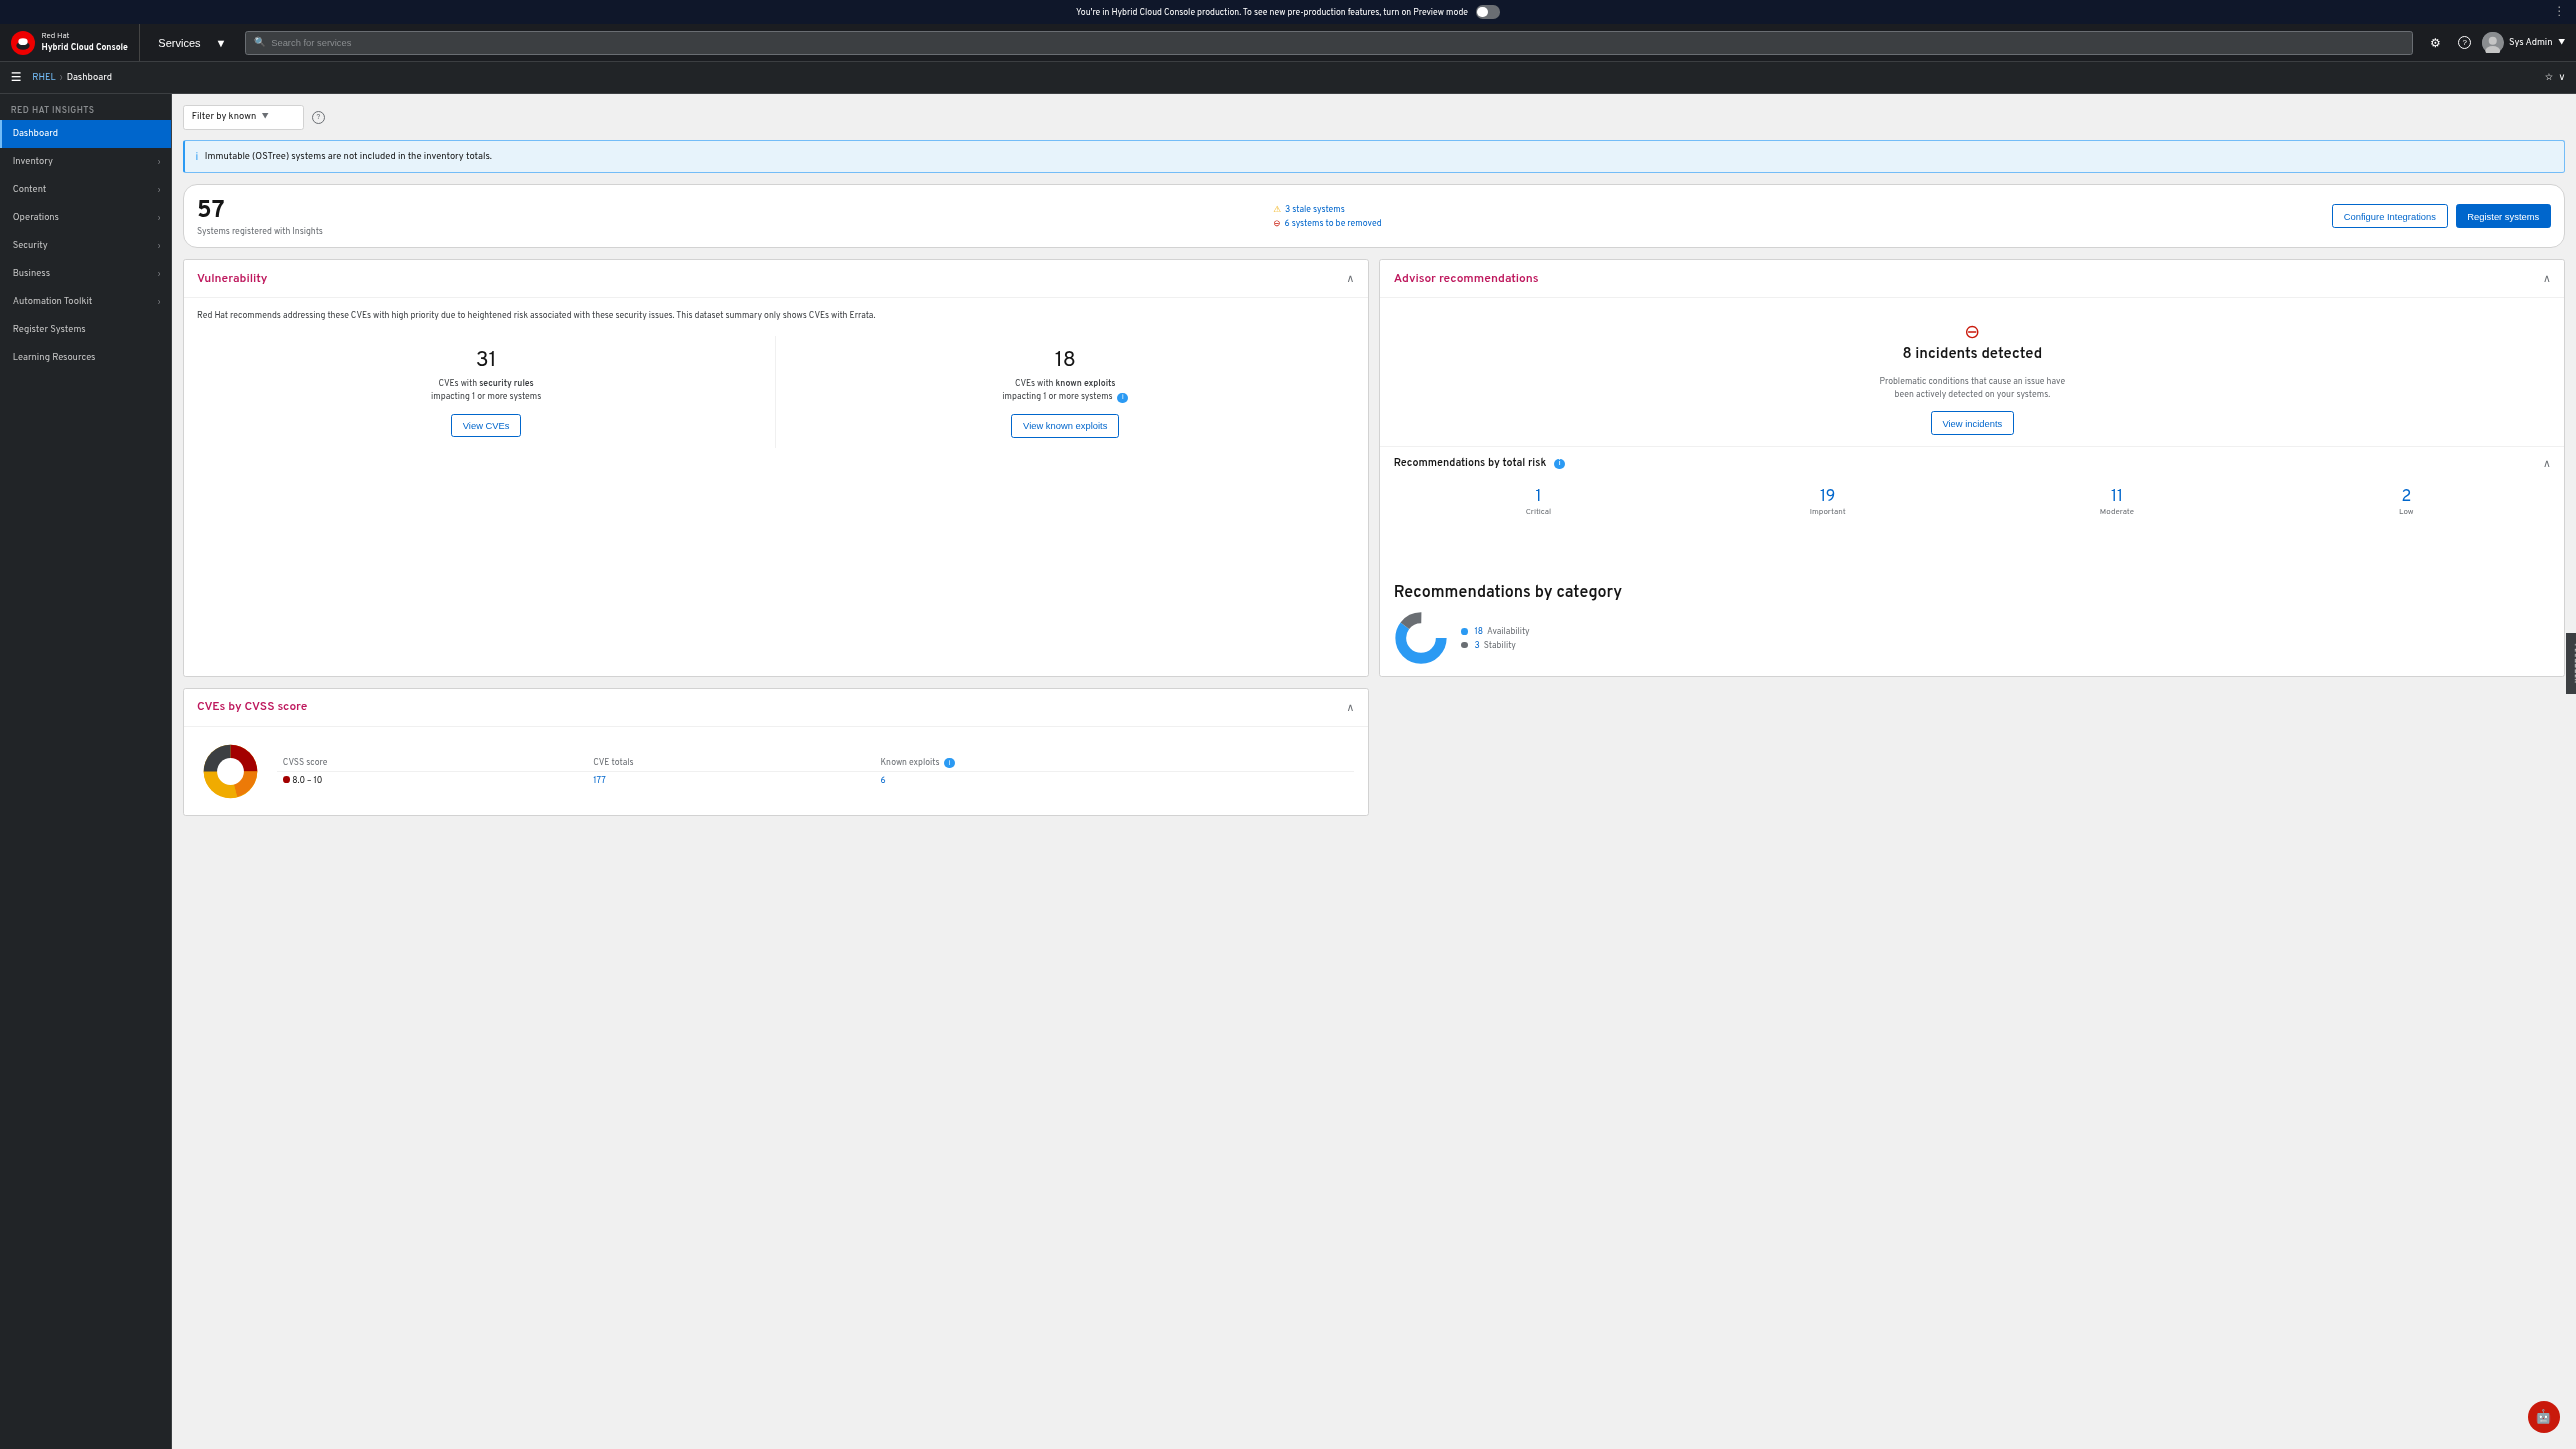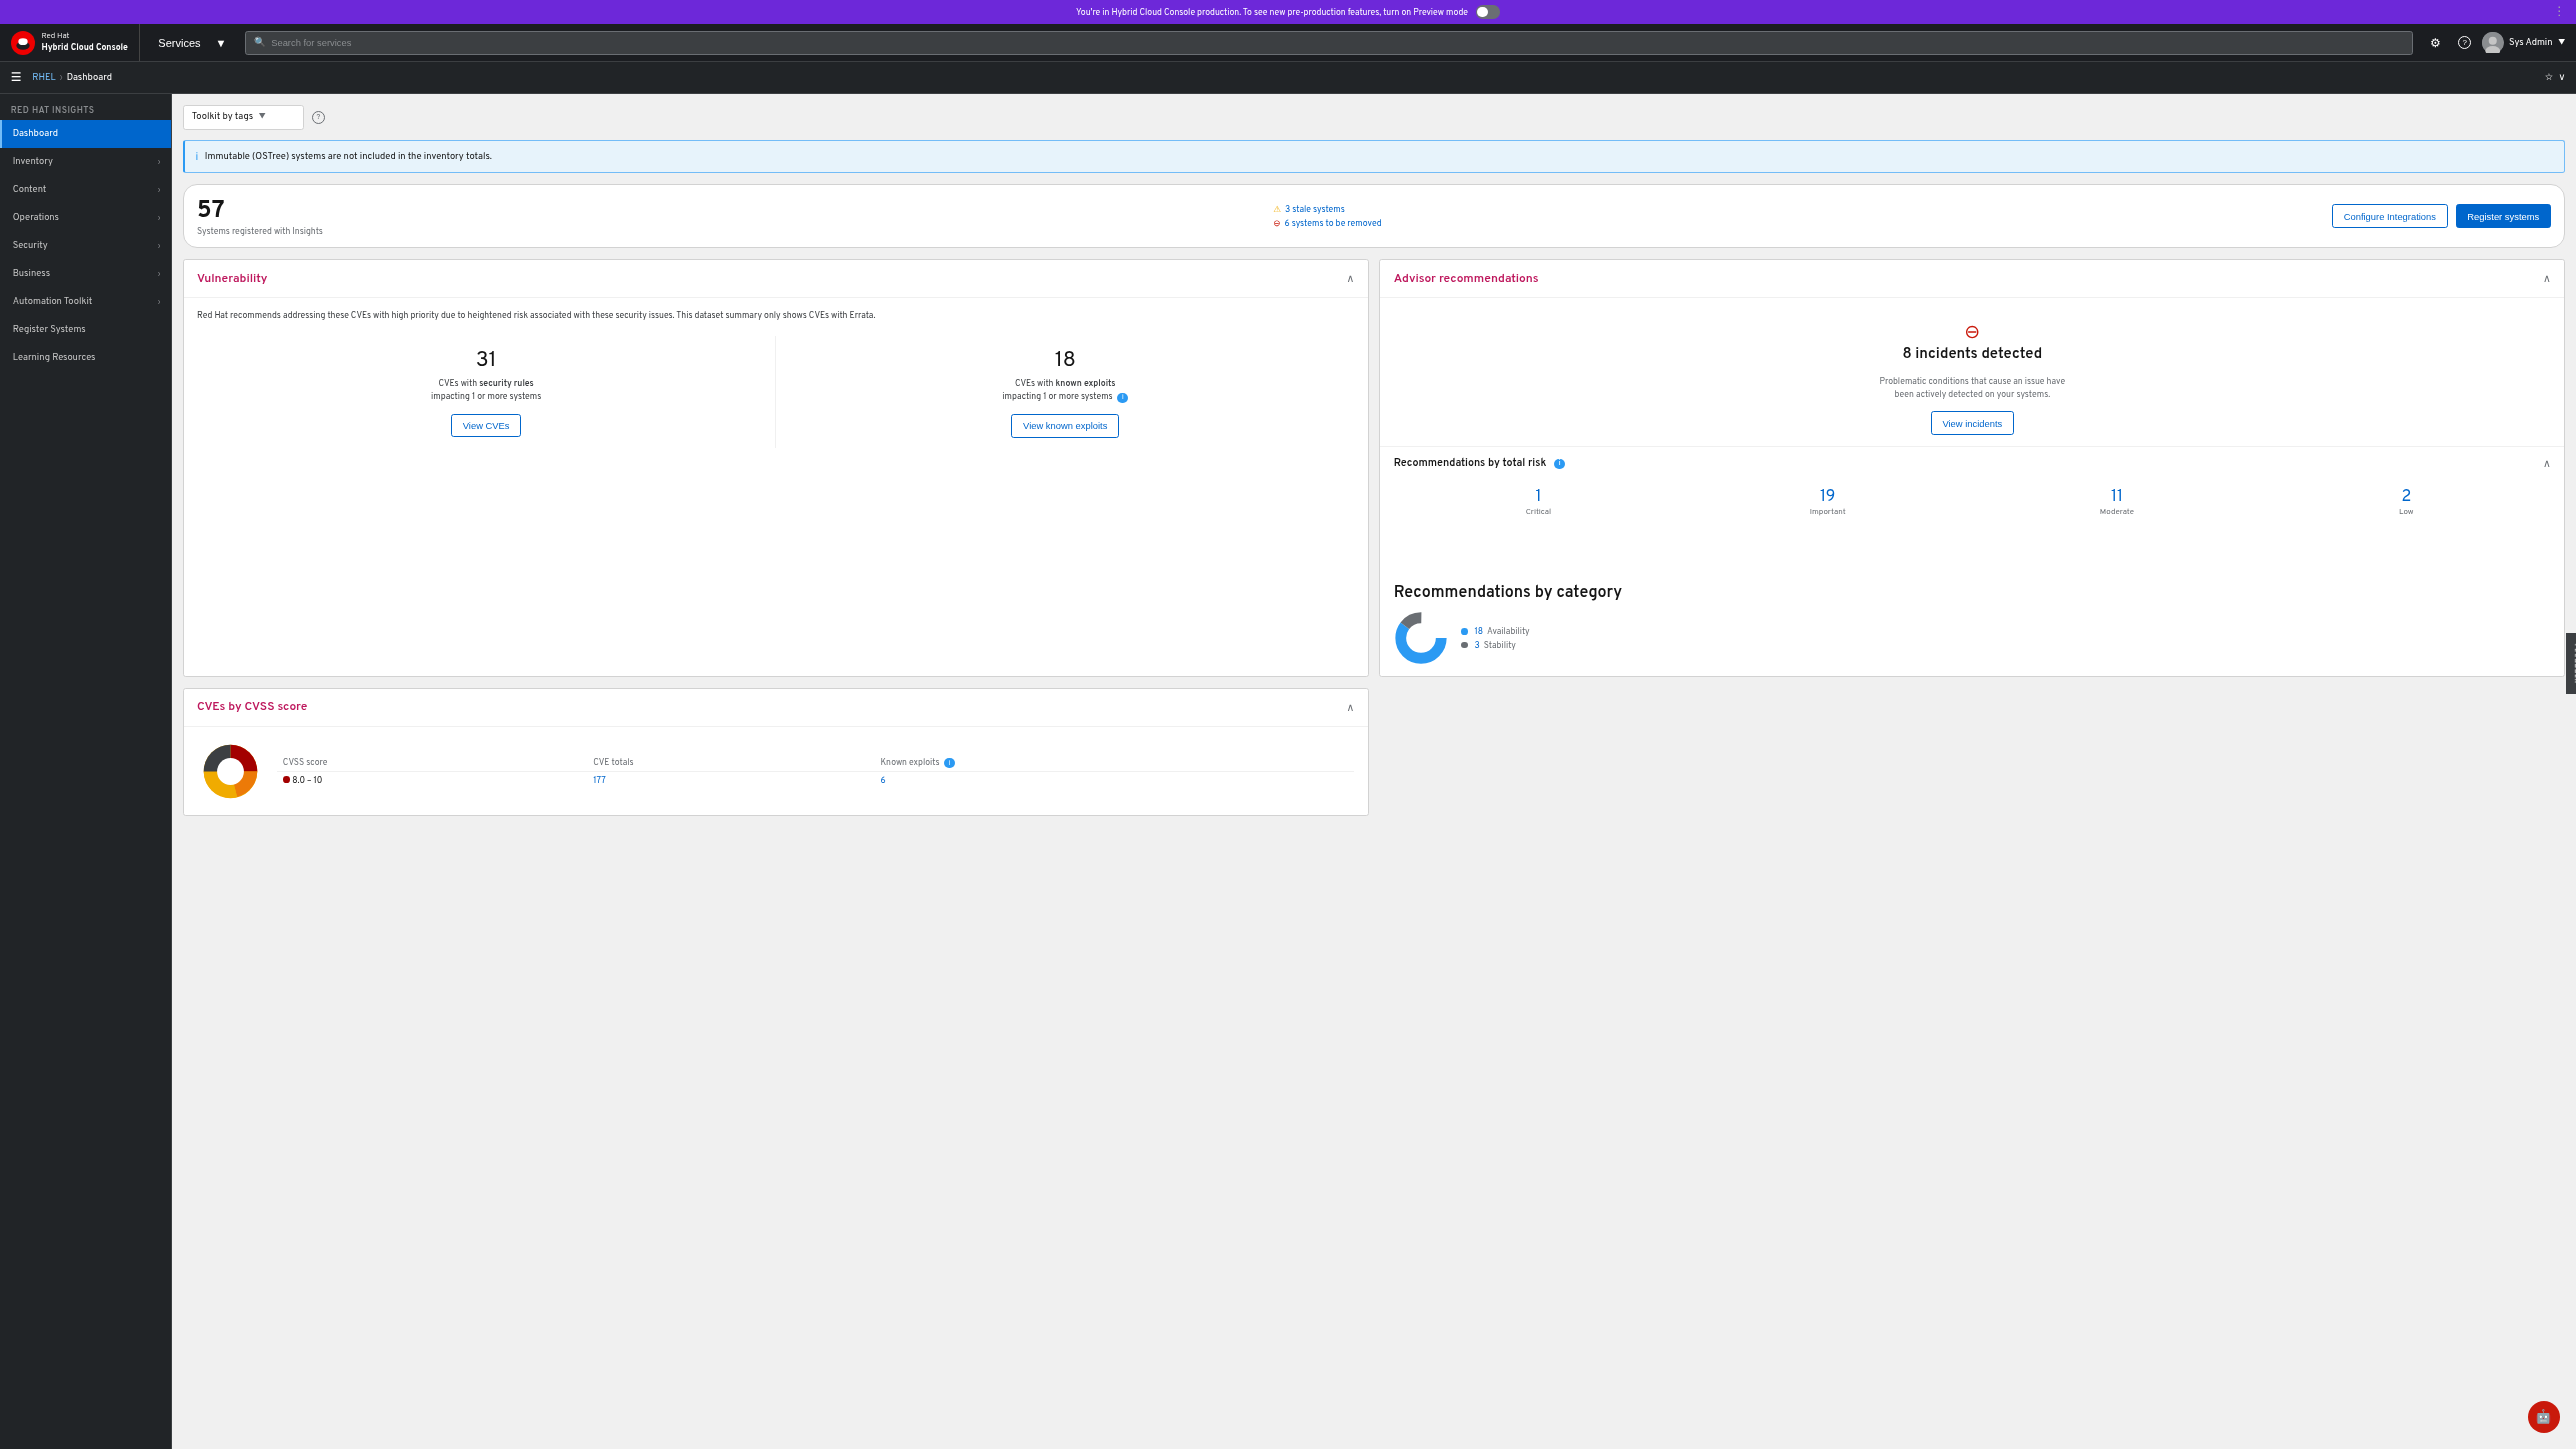--- a/index.html
+++ b/index.html
@@ -1,20 +1,20 @@
 <!DOCTYPE html>
 <html style="font-size:10.7px"><head>
   <meta charset="utf-8">
   <style>
     * { box-sizing: border-box; margin: 0; padding: 0; }
     body { font-family: 'RedHatText', 'Overpass', Arial, sans-serif; font-size: 9.4px; background: #f0f0f0; color: #151515; }
 
     
     .announcement-bar {
-      background: #6d28d9;
+      background: #0f172a;
       color: #fff;
       padding: 5.4px 10.7px;
       font-size: 8.7px;
       display: flex;
       align-items: center;
       justify-content: center;
       gap: 8px;
       position: relative;
     }
     .announcement-bar .toggle {
@@ -524,21 +524,21 @@
     </div>
     <div class="sidebar-item">
       <span>Learning Resources</span>
     </div>
   </aside>
 
   <main class="main-content">
 
     <div class="filter-bar">
       <div class="filter-dropdown">
-        <span>Toolkit by tags</span>
+        <span>Filter by known</span>
         <span class="chevron">▼</span>
       </div>
       <div class="help-icon">
         <span>?</span>
       </div>
     </div>
 
     <div class="alert-banner">
       <span class="alert-icon">ℹ</span>
       <span>Immutable (OSTree) systems are not included in the inventory totals.</span>

